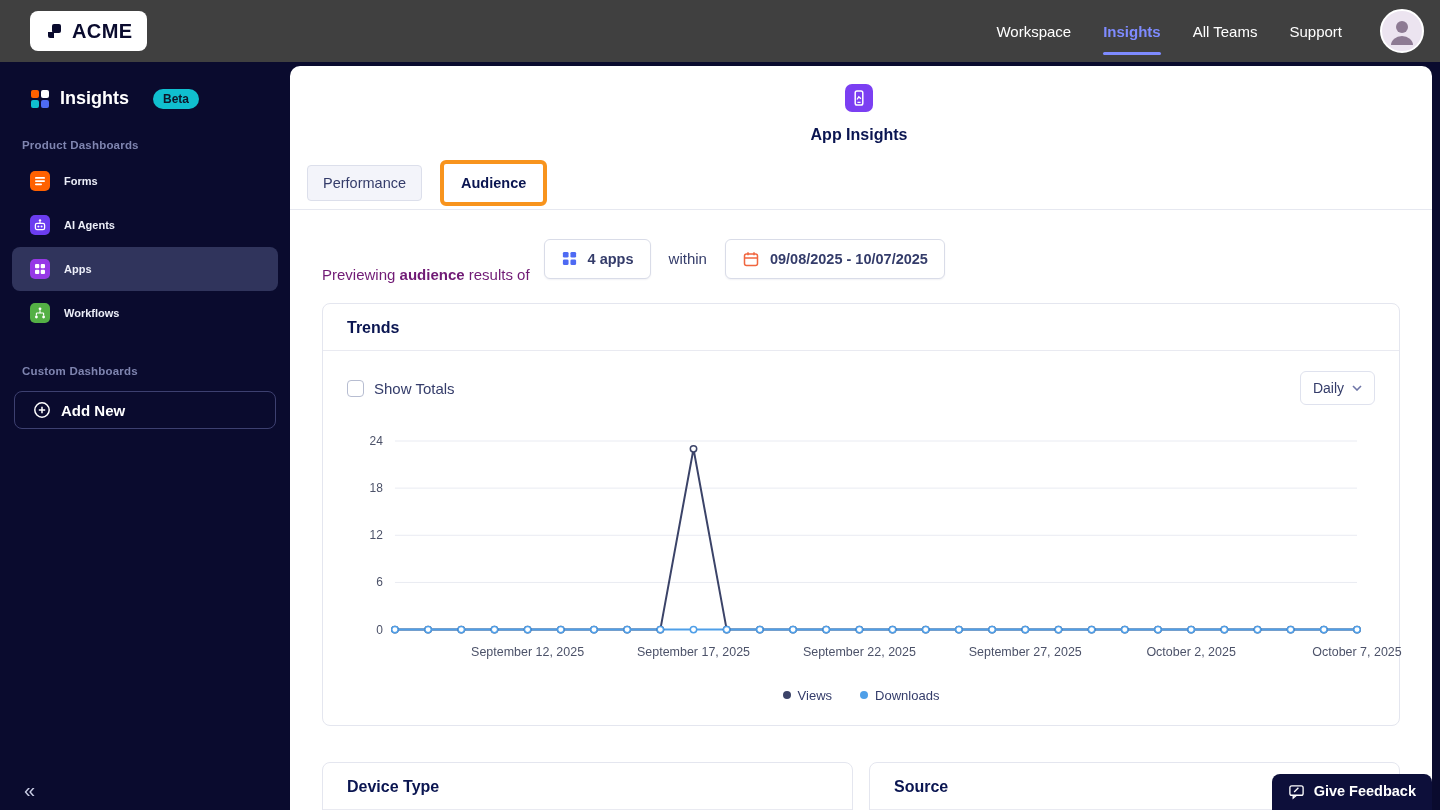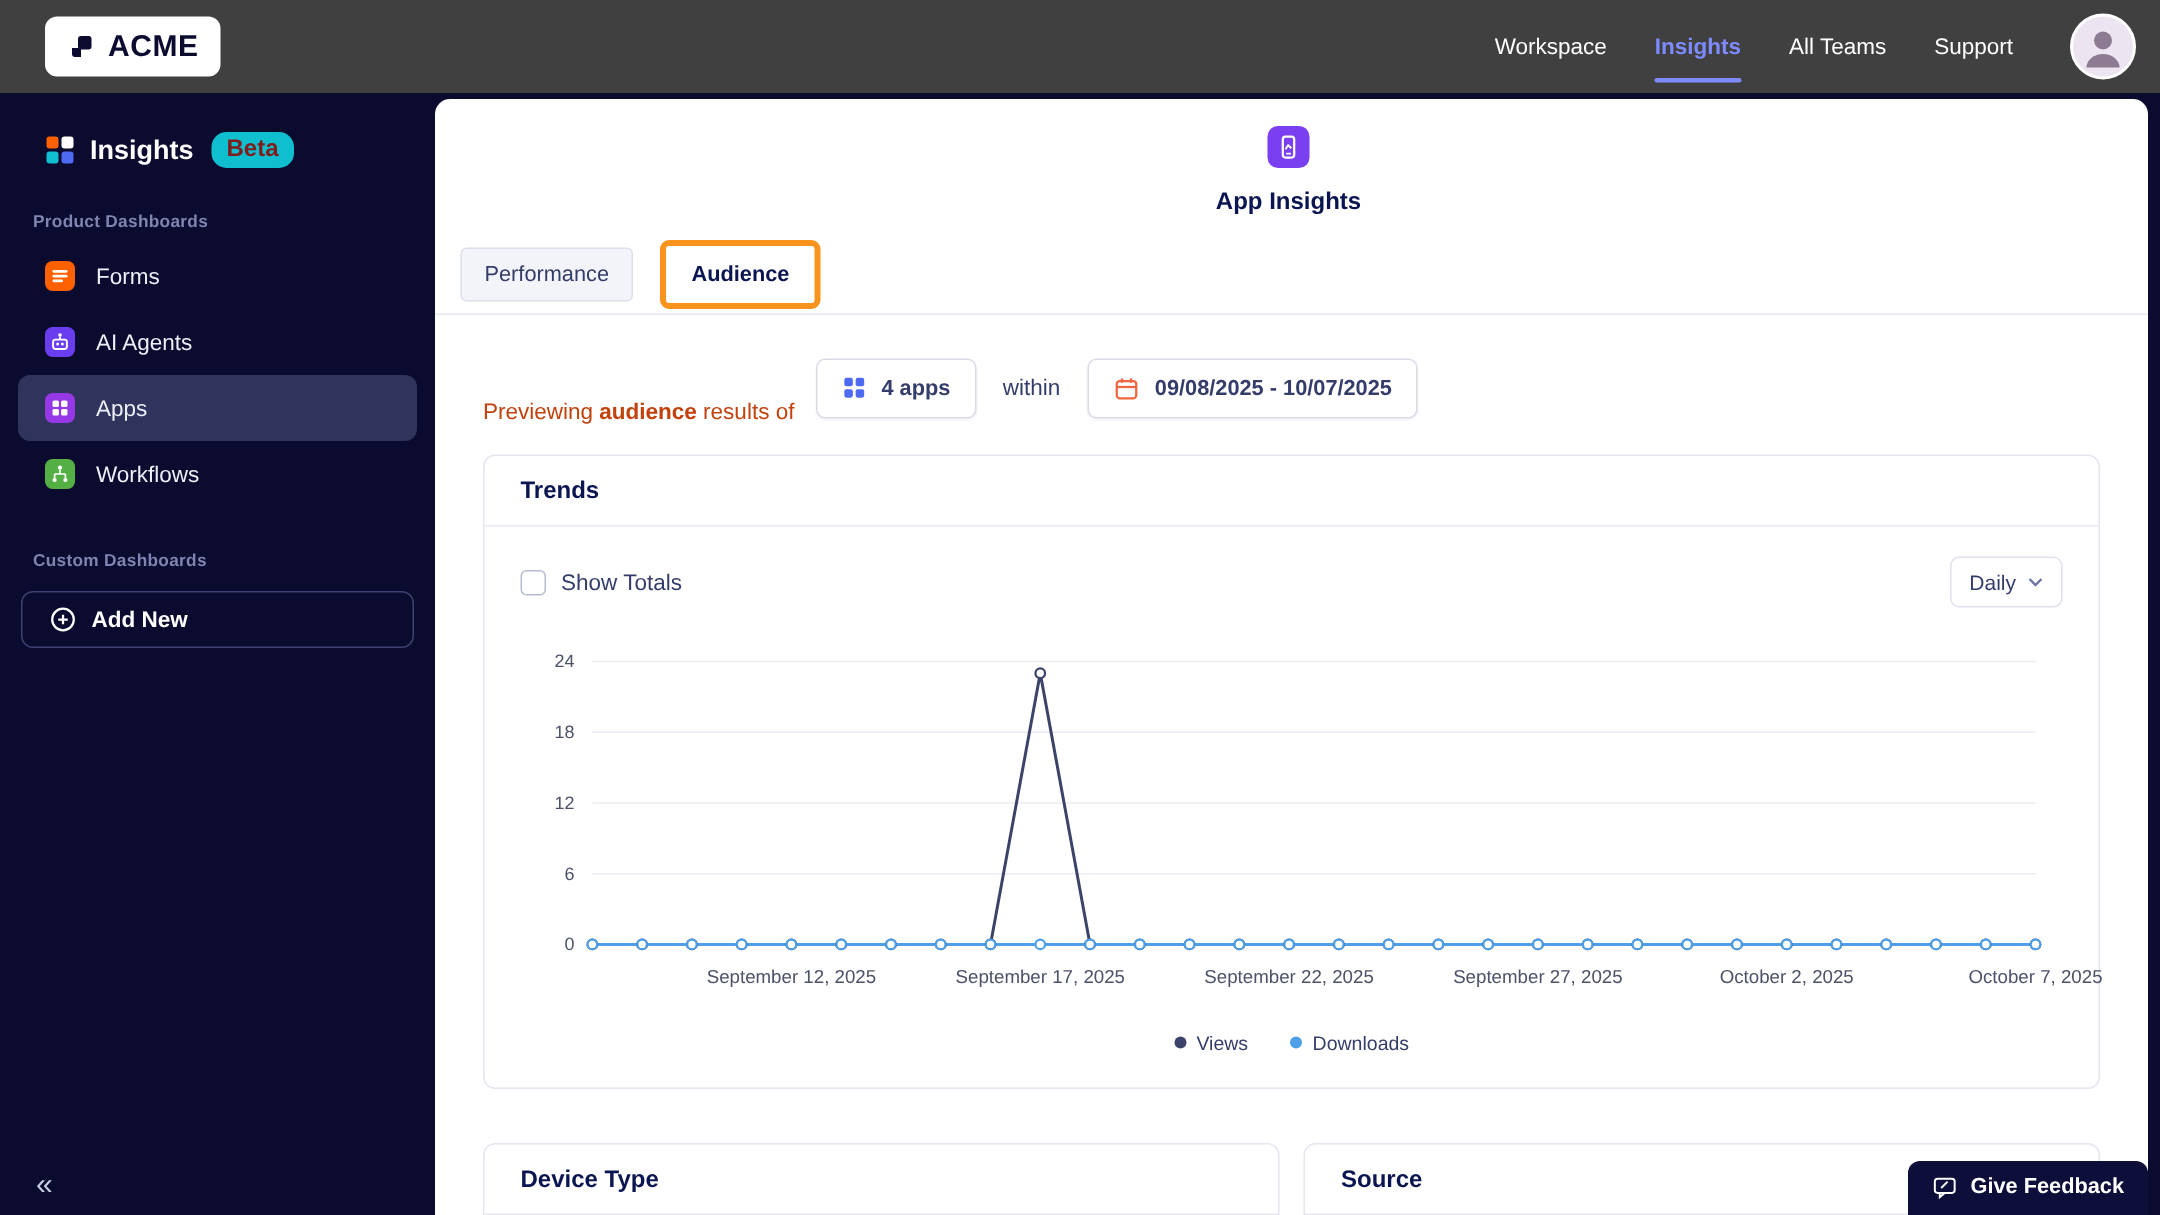--- a/index.html
+++ b/index.html
@@ -22,27 +22,27 @@
     bottom: -9px; height: 3px; background: currentColor; border-radius: 2px; }
   .avatar { width: 44px; height: 44px; border-radius: 50%; border: 2px solid #fff;
     background: #ece4f0; display: flex; align-items: center; justify-content: center;
     cursor: pointer; margin-left: 6px; overflow: hidden; }
 
   
   .sidebar { position: fixed; top: 62px; left: 0; bottom: 0; width: 290px;
     background: #0a0b2e; z-index: 10; }
   .sb-header { display: flex; align-items: center; gap: 10px; padding: 26px 20px 0 30px; }
   .sb-title { font-size: 18px; font-weight: 700; color: #fff; }
-  .beta-badge { font-size: 16px; font-weight: 600; color: #7f1d1d; border-radius: 10px;
-    padding: 3px 10px; margin-left: 2px; }
+  .beta-badge { font-size: 12px; font-weight: 600; color: #0f172a; border-radius: 10px;
+    padding: 3px 10px; margin-left: 14px; }
   .sb-section { margin: 30px 22px 8px; font-size: 11.5px; font-weight: 700;
     color: #7f85b0; letter-spacing: .2px; }
   .sb-item { display: flex; align-items: center; gap: 14px; height: 44px;
-    padding: 0 18px; margin: 0 12px; border-radius: 8px; font-size: 15px;
-    color: #eceef8; font-weight: 400; cursor: pointer; }
+    padding: 0 18px; margin: 0 12px; border-radius: 8px; font-size: 11px;
+    color: #eceef8; font-weight: 700; cursor: pointer; }
   .sb-item.active { background: #30345c; }
   .sb-icon { width: 20px; height: 20px; border-radius: 5px; display: flex;
     align-items: center; justify-content: center; flex: 0 0 20px; }
   .add-new { display: flex; align-items: center; gap: 10px; margin: 14px 14px 0;
     width: calc(100% - 28px); height: 38px; padding: 0 18px; background: transparent;
     border: 1px solid #3d4070; border-radius: 8px; color: #fff; font-size: 15px;
     font-weight: 600; }
   .collapse-btn { position: absolute; left: 24px; bottom: 10px; color: #c9cde4;
     font-size: 20px; cursor: pointer; line-height: 1; }
 
@@ -56,21 +56,21 @@
     display: flex; align-items: center; justify-content: center; }
   .page-title { font-size: 16px; font-weight: 700; color: #0a1551; }
   .tabs-row { display: flex; align-items: center; gap: 18px; padding: 0 24px 0 17px;
     height: 54px; border-bottom: 1px solid #e6e8f0; }
   .tab { font-size: 14.5px; font-weight: 500; color: #343c6a; background: #f3f4fa;
     border: 1px solid #dcdfeb; border-radius: 4px; padding: 9px 15px; }
   .tab.active { background: #fff; border: none; font-weight: 700; color: #0a1551; }
   .annotation-box { border: 4px solid #f8941d; border-radius: 6px; padding: 2px; }
 
   .filter-row { display: flex; align-items: center; gap: 14px; padding: 24px 24px 20px 32px; }
-  .filter-text { font-size: 15px; color: #c2410c; margin-top: 32px; }
+  .filter-text { font-size: 15px; color: #701a75; margin-top: 32px; }
   .filter-text b { font-weight: 700; }
   .within-label { font-size: 15px; color: #343c6a; margin: 0 4px; }
   .pill-btn { display: flex; align-items: center; gap: 10px; height: 40px;
     padding: 0 16px; background: #fff; border: 1px solid #d9dce8; border-radius: 6px;
     font-size: 14.5px; font-weight: 600; color: #343c6a;
     box-shadow: 0 1px 2px rgba(10,21,81,.06); }
 
   .card { background: #fff; border: 1px solid #e4e6ef; border-radius: 8px; }
   .card-header { padding: 15px 24px 13px; border-bottom: 1px solid #e9eaf1; }
   .card-header h2 { font-size: 16px; font-weight: 700; color: #0a1551; }

